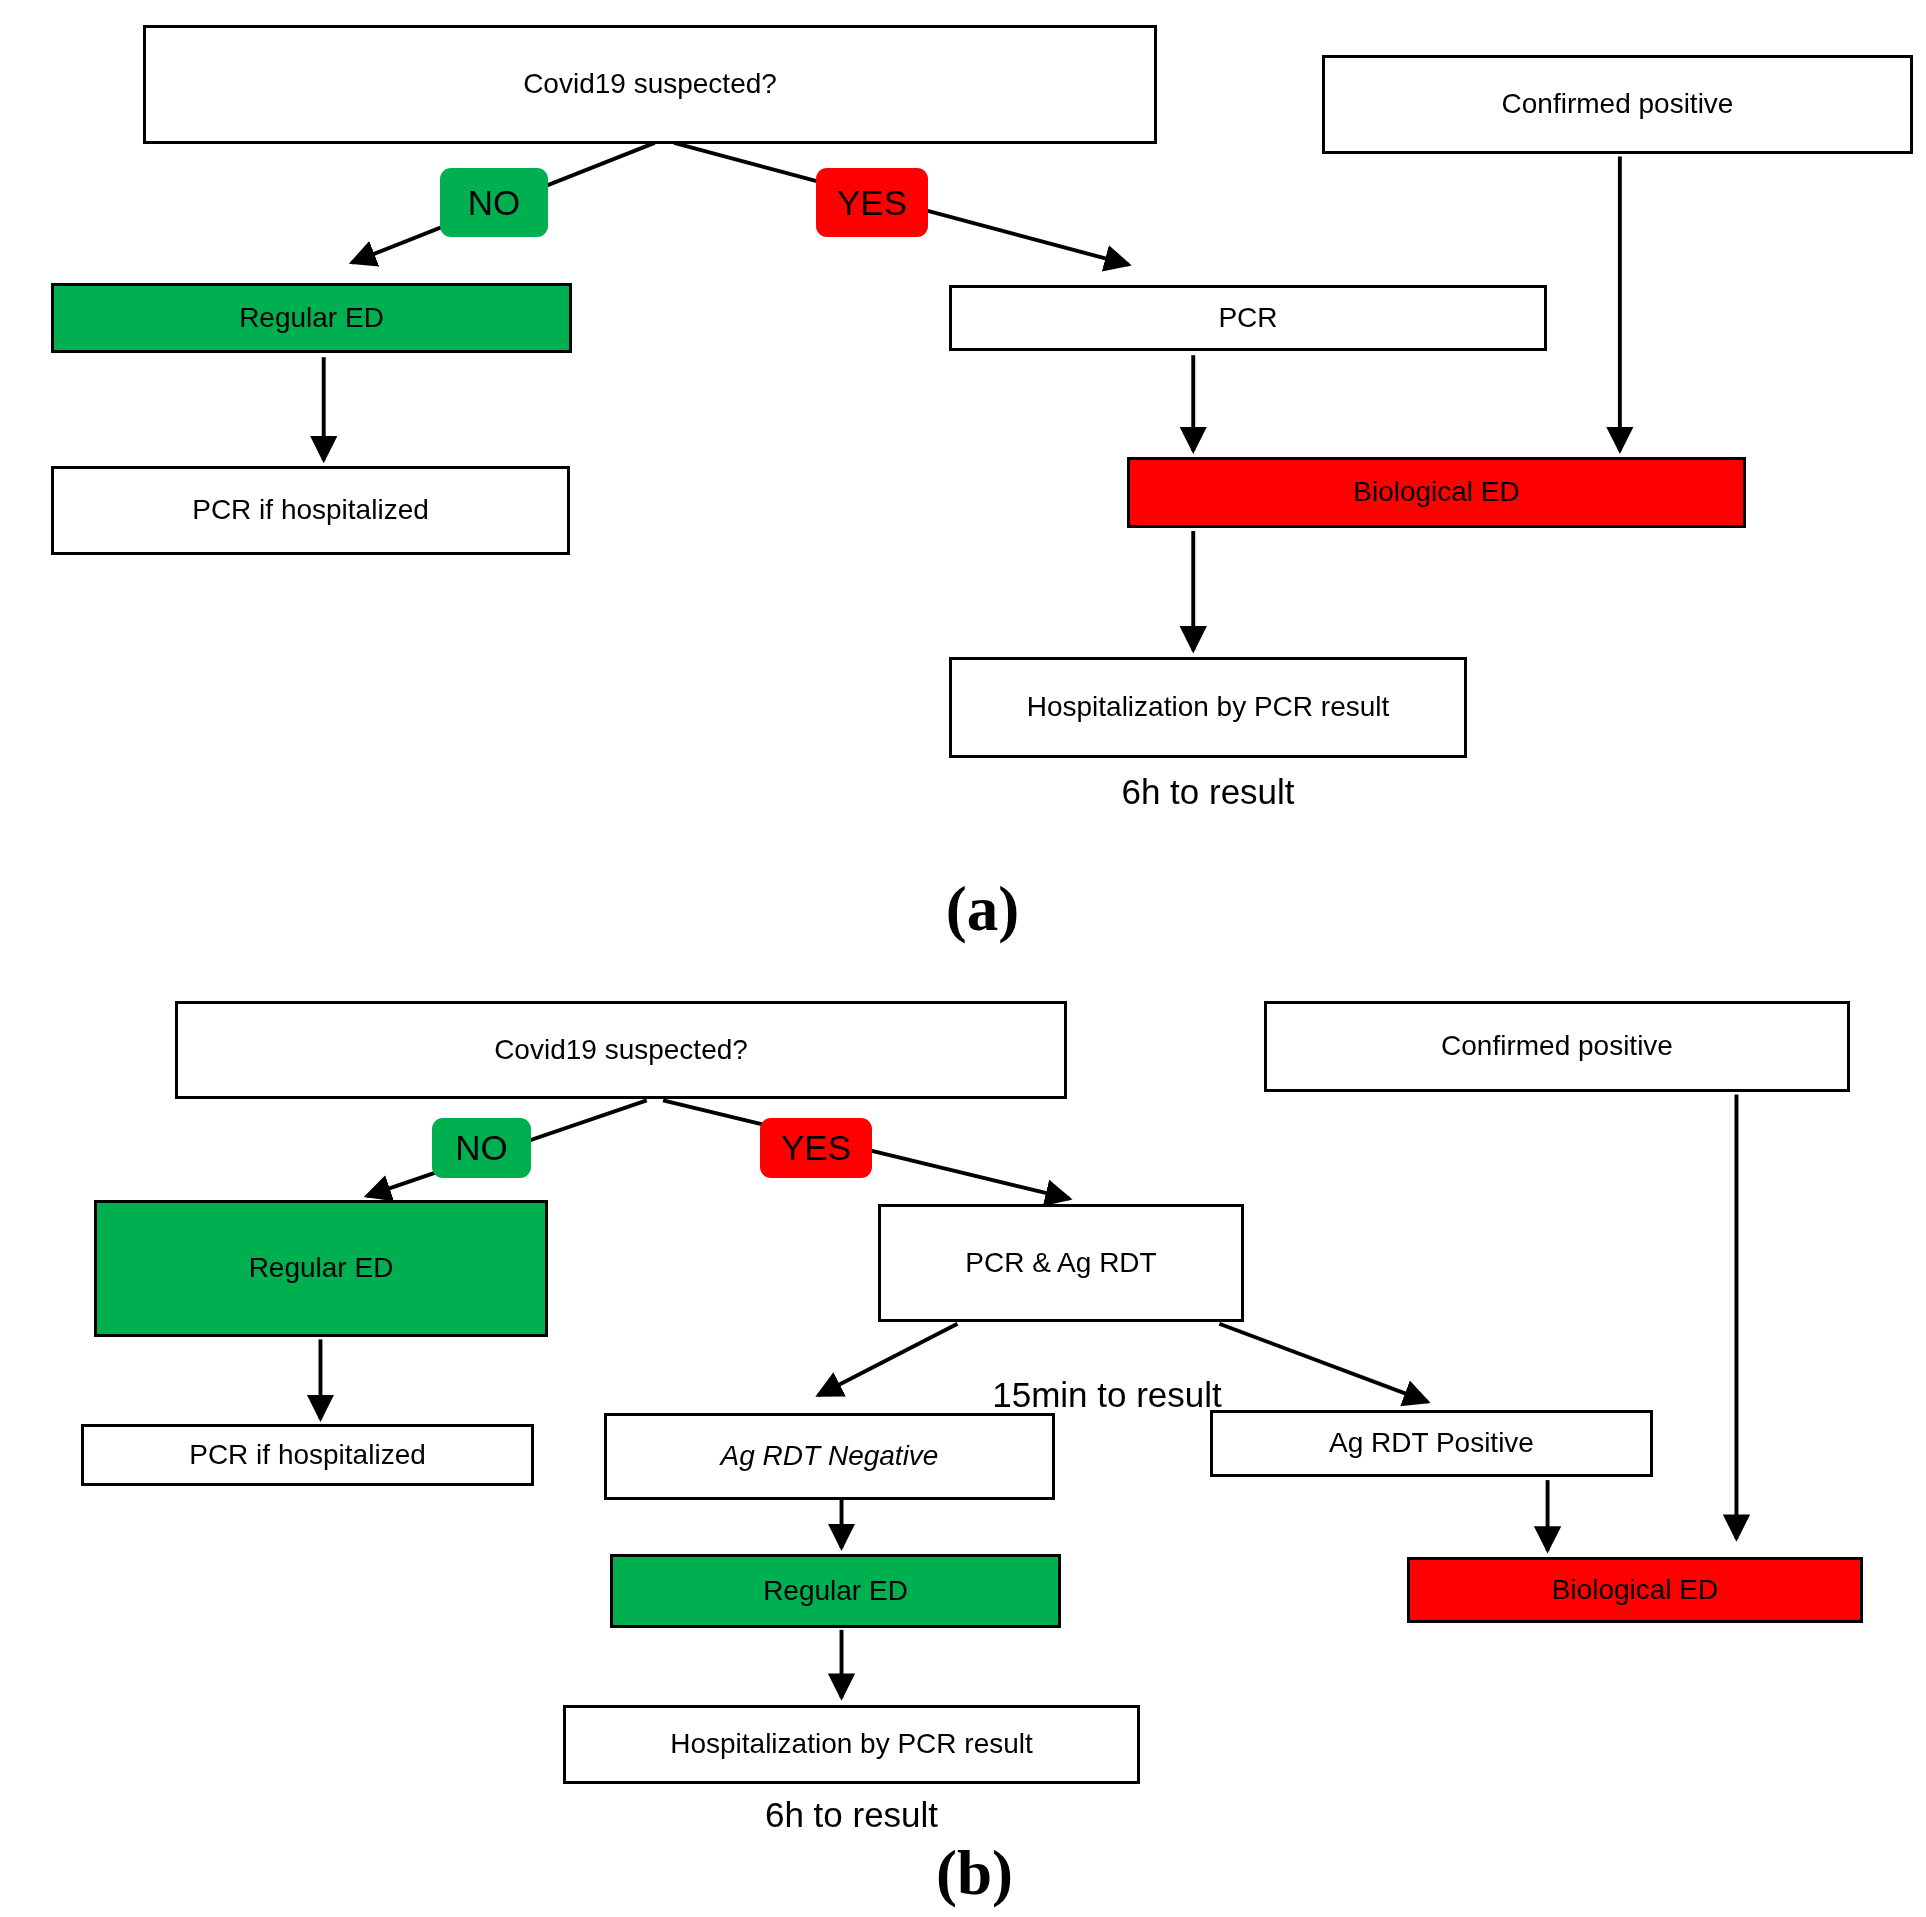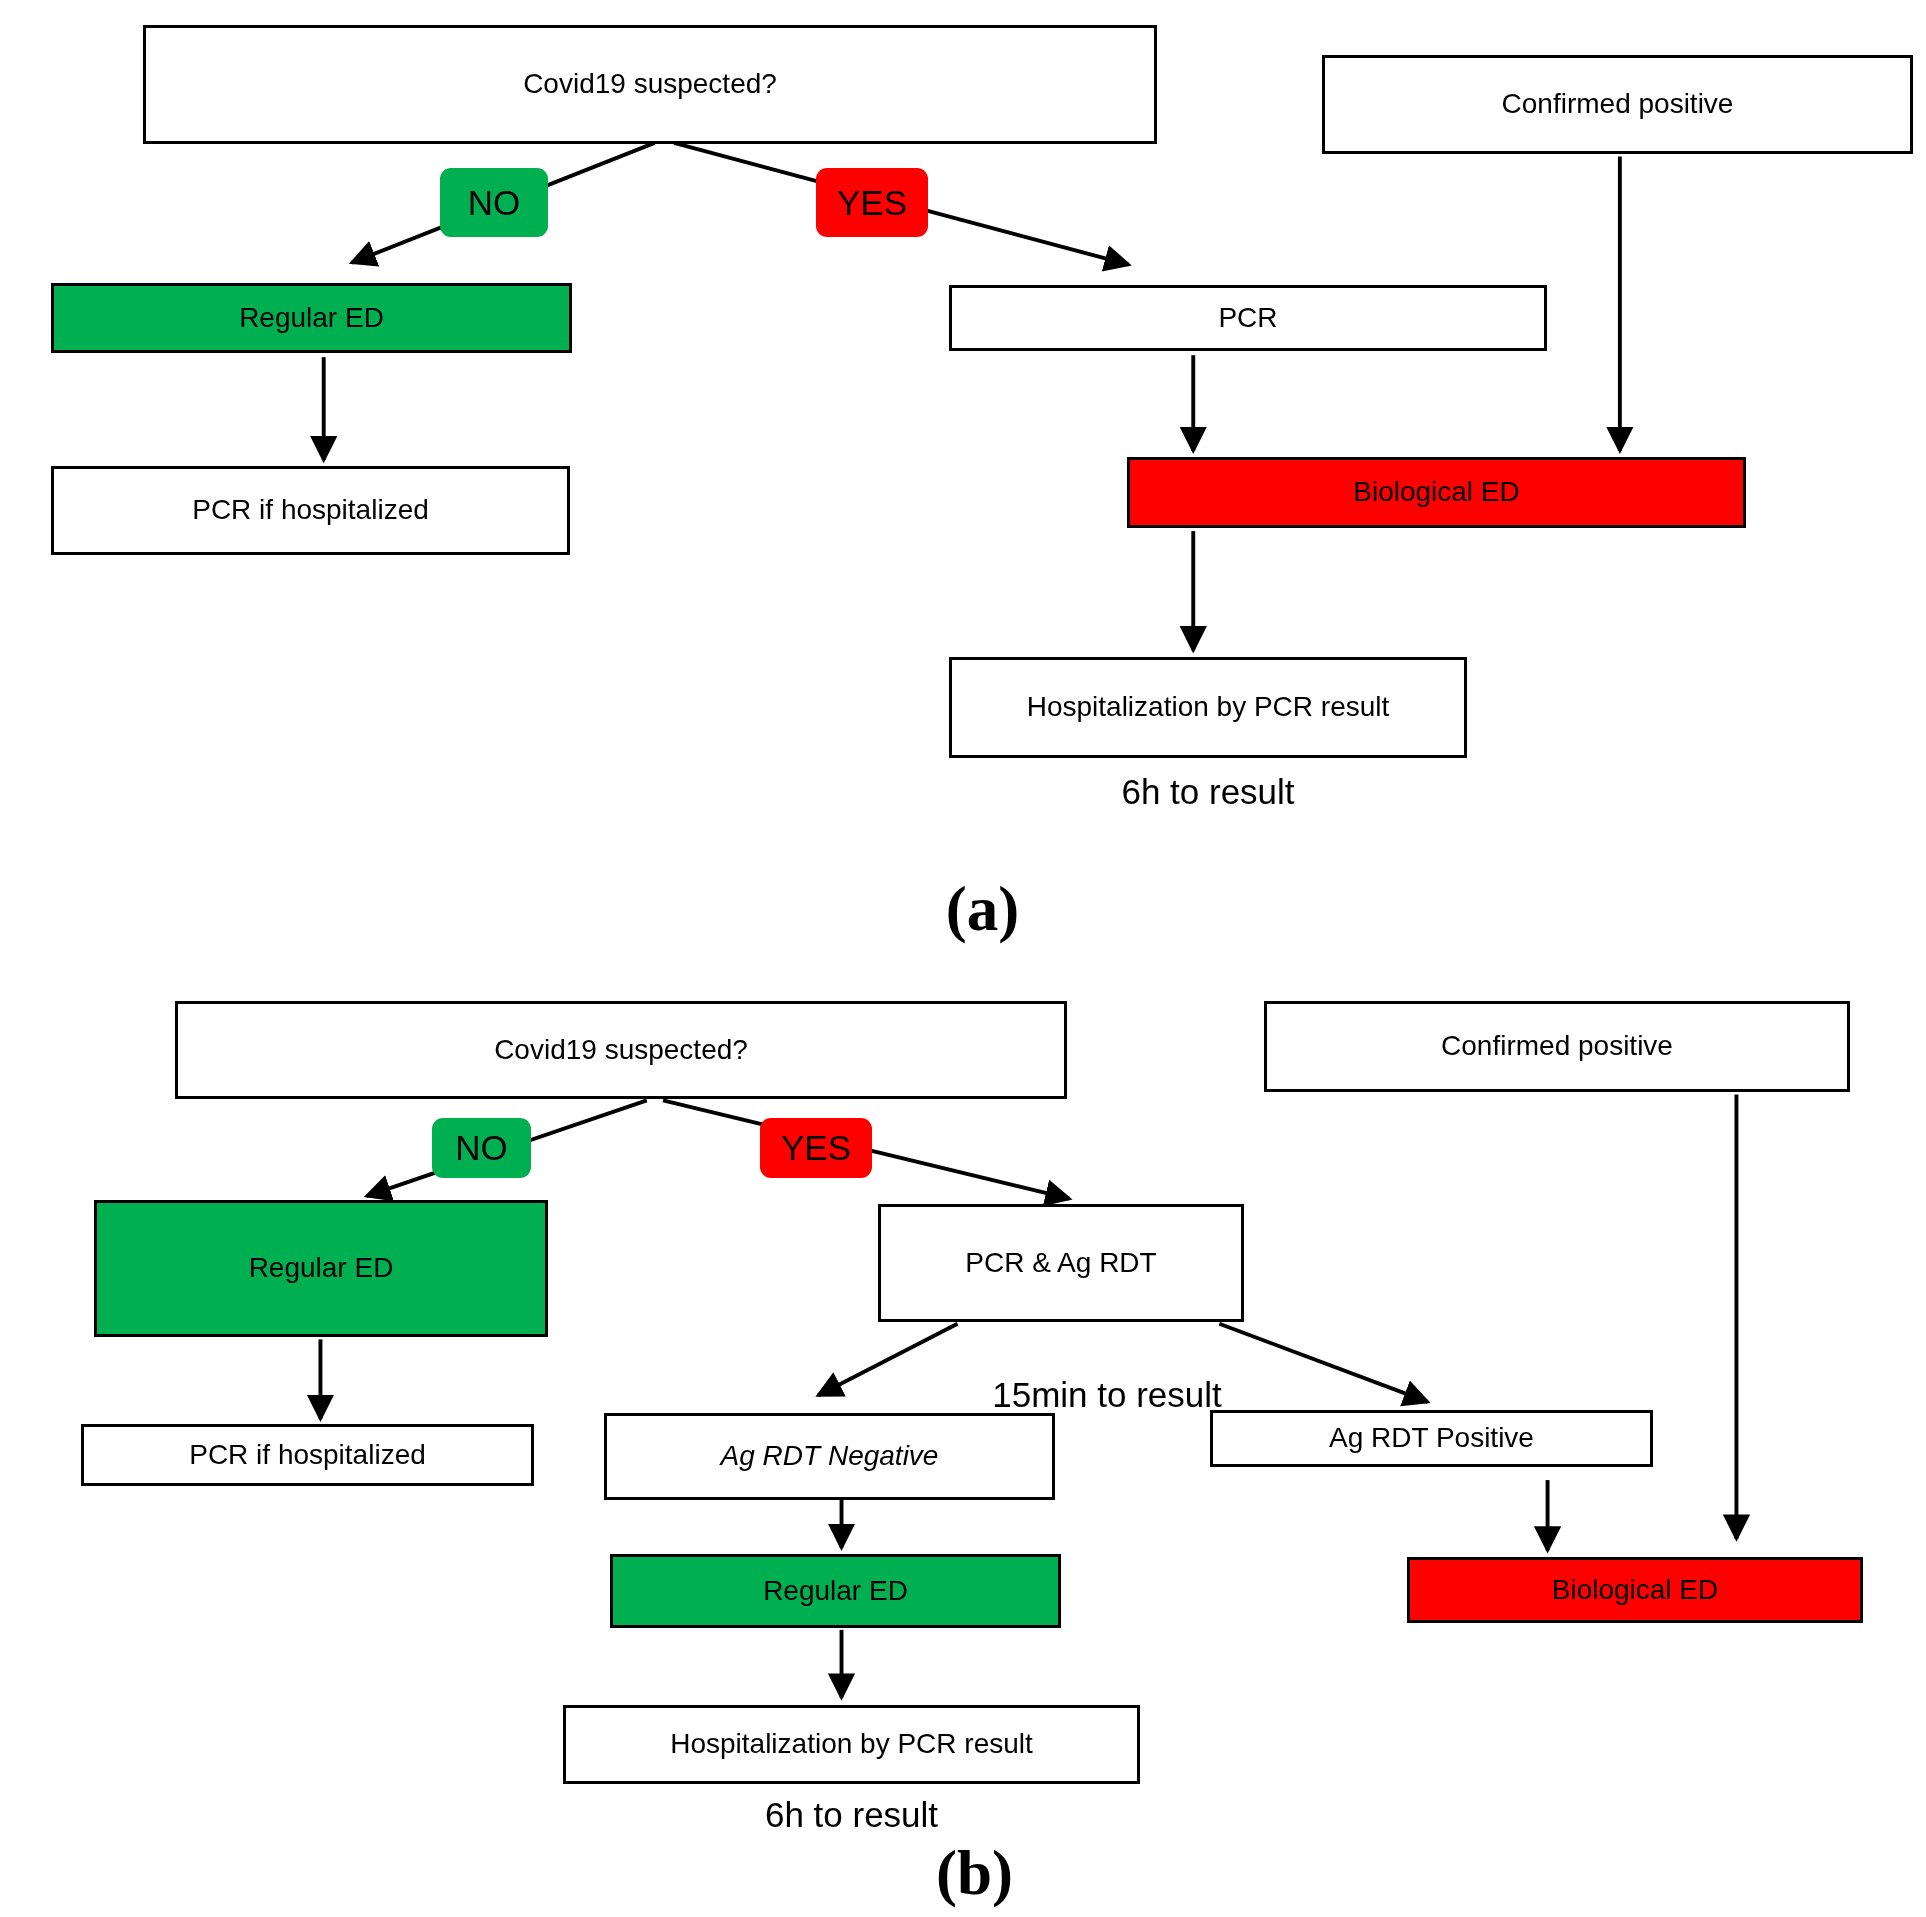--- a/index.html
+++ b/index.html
@@ -32,21 +32,21 @@
   
   .qb   {left:175px; top:1001px;width:892px;height:98px;}
   .confb{left:1264px;top:1001px;width:586px; height:91px;}
   .nob  {left:432px; top:1118px;width:99px; height:60px;}
   .yesb {left:760px;top:1118px;width:112px; height:60px;}
   .regb {left:94px; top:1200px;width:454px; height:137px;}
   .pcragb{left:878px;top:1204px;width:366px;height:118px;}
   .m15b {left:944px;top:1375px;width:326px;}
   .pihb {left:81px; top:1424px;width:453px; height:62px;}
   .agnb {left:604px; top:1413px;width:451px; height:87px;font-style:italic;}
-  .agpb {left:1210px;top:1410px;width:443px; height:57px;}
+  .agpb {left:1210px;top:1410px;width:443px; height:67px;}
   .reg2b{left:610px; top:1554px;width:451px; height:74px;}
   .biob {left:1407px;top:1557px;width:456px; height:66px;}
   .hospb{left:563px; top:1705px;width:577px; height:79px;}
   .h6b  {left:563px; top:1795px;width:577px;}
   .capb {left:844px;top:1837px;width:261px;}
 </style>
 </head>
 <body>
 
 <div id="canvas">

